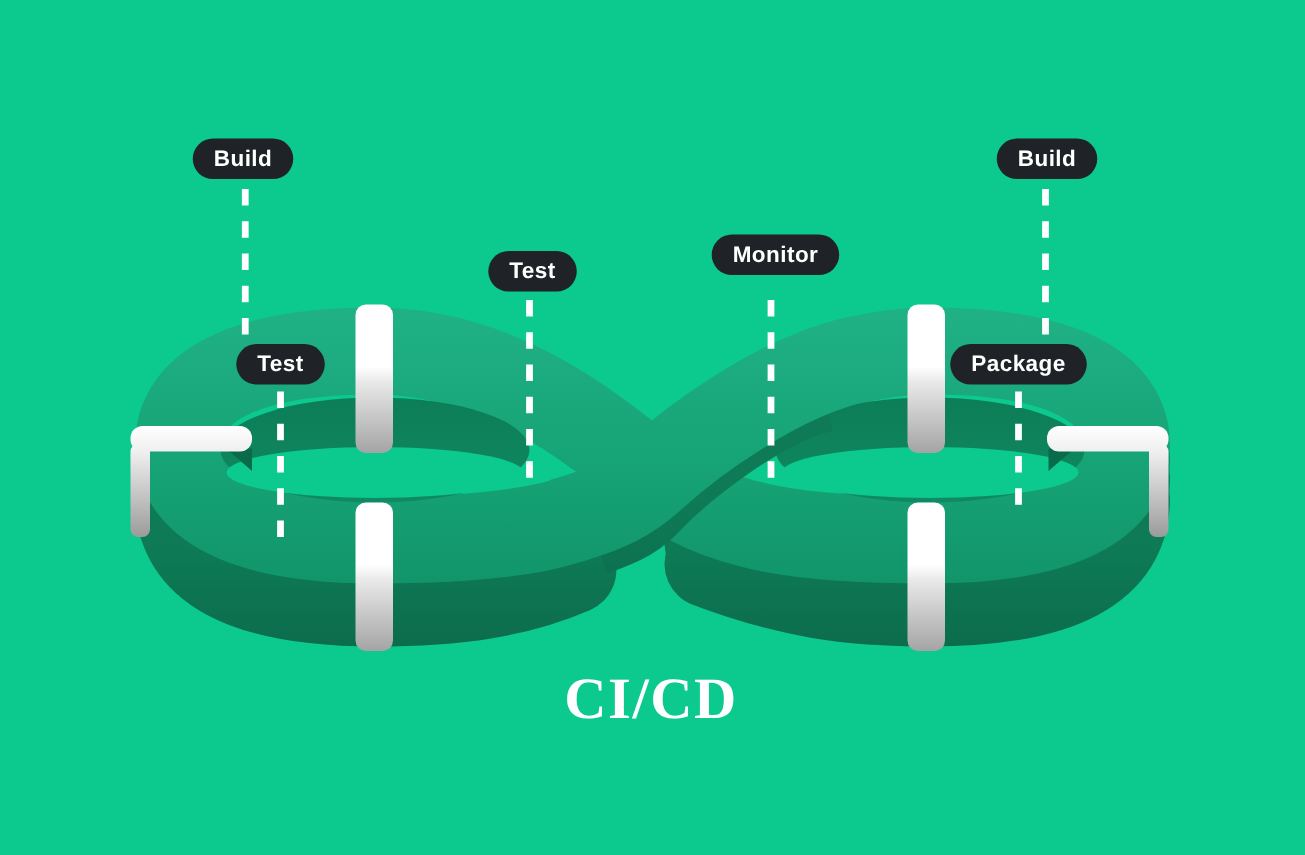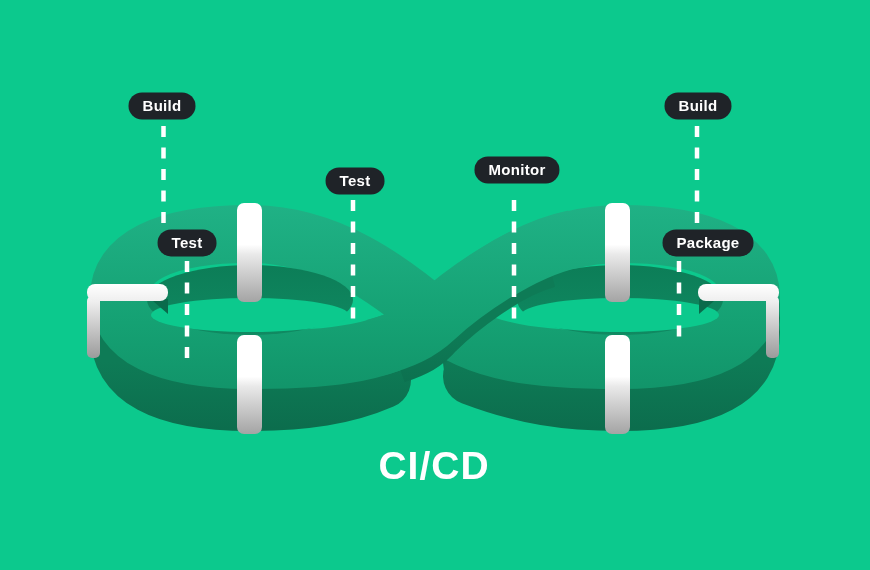--- a/index.html
+++ b/index.html
@@ -119,17 +119,17 @@
       <line x1="697" y1="126" x2="697" y2="229"></line>
       <line x1="679" y1="261" x2="679" y2="346"></line>
     </g>
   </svg>
 
   <div class="pill" style="left:162px;top:106px;">Build</div>
   <div class="pill" style="left:187px;top:243px;">Test</div>
   <div class="pill" style="left:355px;top:181px;text-align:center;">Test</div>
   <div class="pill" style="left:517px;top:170px;">Monitor</div>
   <div class="pill" style="left:698px;top:106px;">Build</div>
-  <div class="pill" style="left:679px;top:243px;margin-left:29px;">Package</div>
+  <div class="pill" style="left:679px;top:243px;">Package</div>
 
-  <div class="title" style="left:434px;top:466px;">CI/CD</div>
+  <div class="title" style="left:434px;top:466px;font-family:Liberation Serif, serif;">CI/CD</div>
 
 </div>
 
 </body></html>

